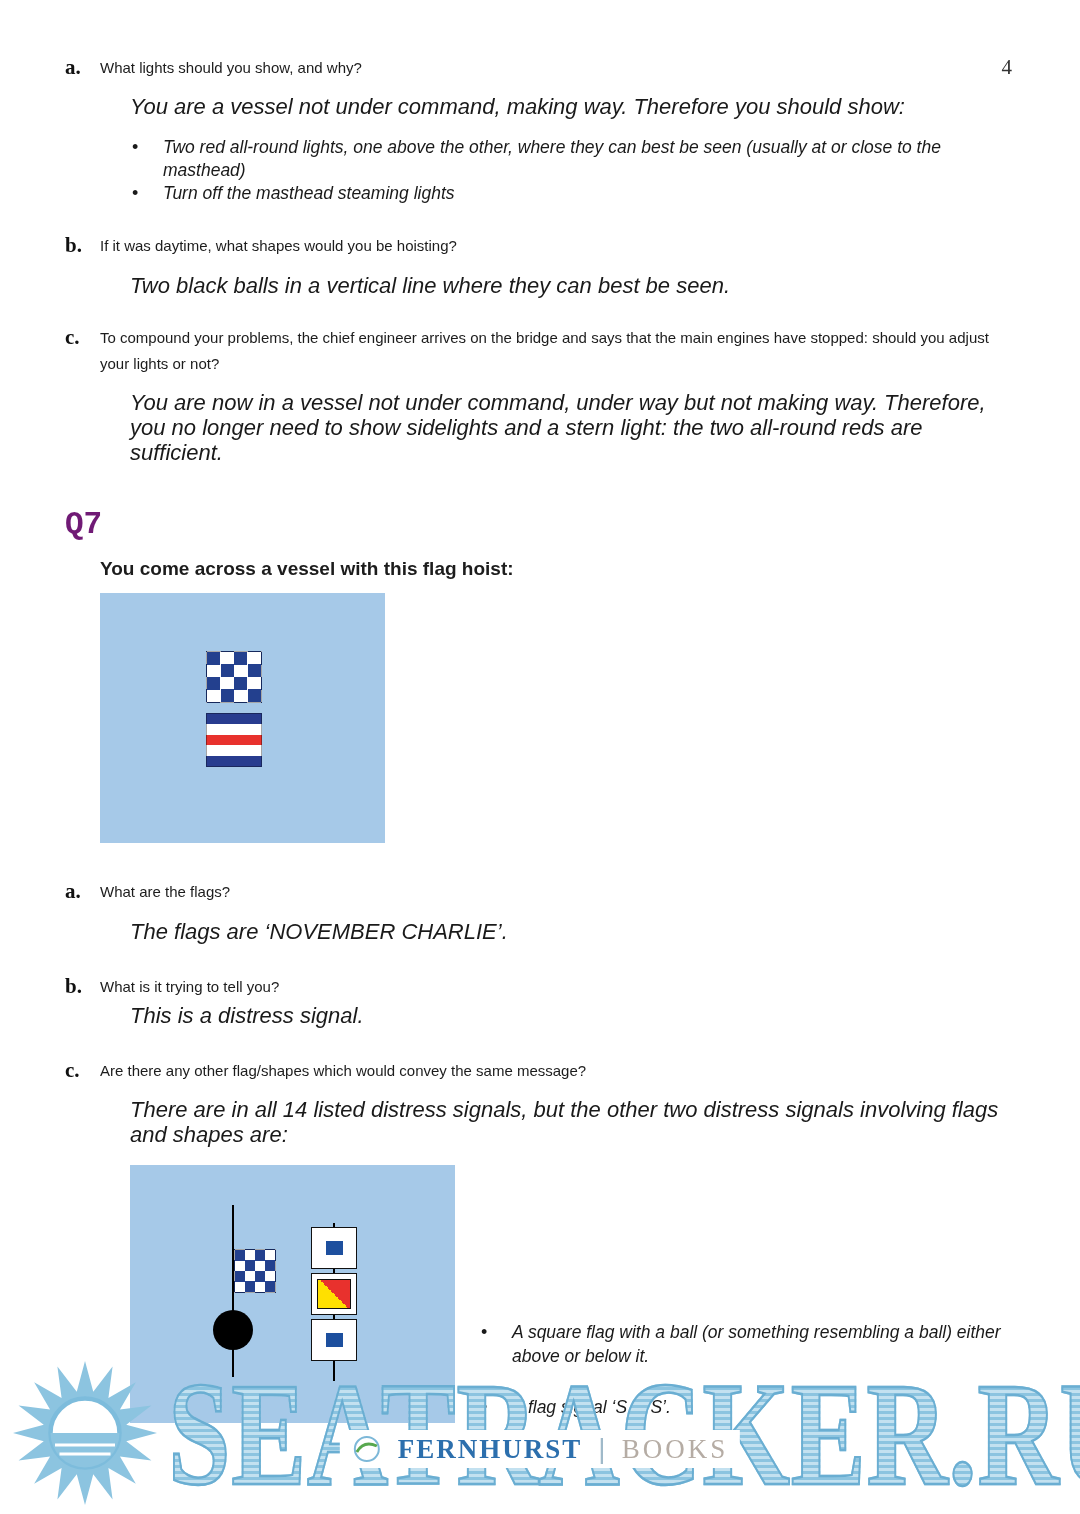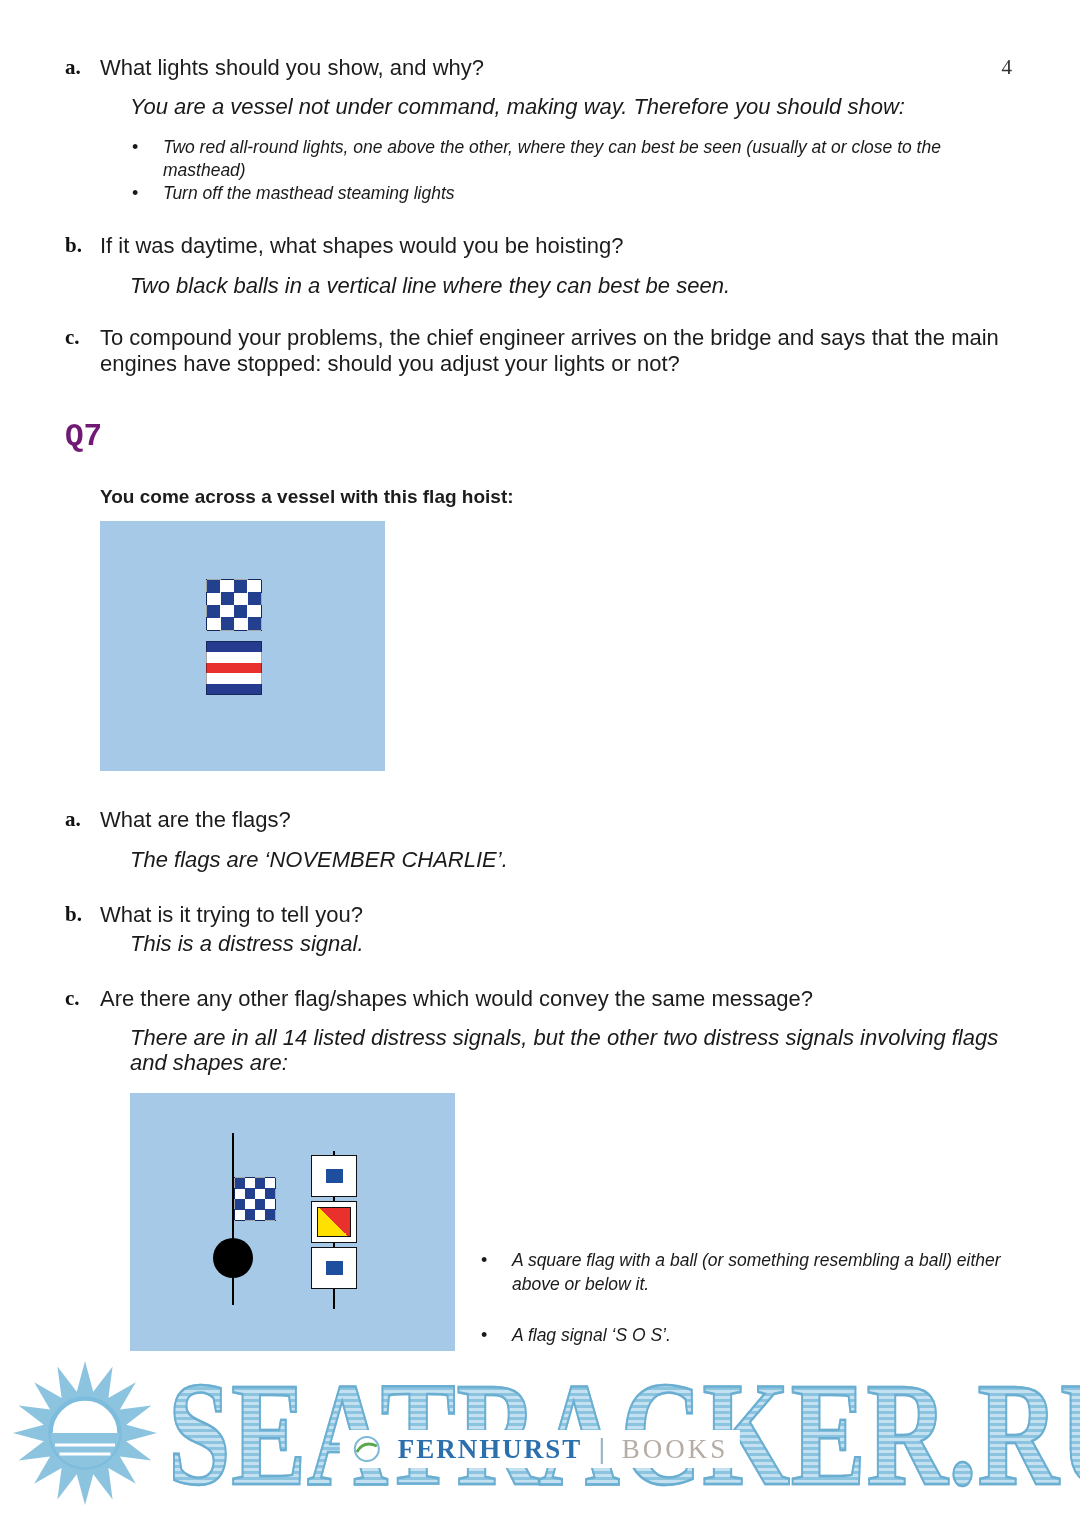--- a/index.html
+++ b/index.html
@@ -17,21 +17,21 @@
     position:absolute;top:55px;right:68px;
     font-family:"Liberation Serif",serif;
     font-size:21px;color:#333;
   }
   .q-row{display:flex;align-items:flex-start;}
   .q-label{
     flex:0 0 35px;
     font-family:"Liberation Serif",serif;
     font-weight:bold;font-size:21px;line-height:25px;color:#111;
   }
-  .q-text{flex:1;font-size:22px;line-height:26px;color:#1c1c1c;}
+  .q-text{flex:1;font-size:15px;line-height:26px;color:#1c1c1c;}
   .answer{
     margin-left:65px;margin-right:10px;
     font-style:italic;font-size:22px;line-height:25px;color:#1a1a1a;
   }
   .bullets{list-style:none;margin:17px 0 8px 65px;padding:0;}
   .bullets li{
     position:relative;padding-left:33px;
     font-style:italic;font-size:17.5px;line-height:23px;color:#1a1a1a;
   }
   .bullets li::before{
@@ -39,21 +39,21 @@
     font-style:normal;font-size:18px;
   }
   .mt13{margin-top:13px;} .mt14{margin-top:14px;} .mt15{margin-top:3px;} .mt27{margin-top:27px;} .mt28{margin-top:28px;}
   .mt30{margin-top:30px;} .mt36{margin-top:36px;}
 
   .q7-heading{
     margin-top:42px;
     font-family:Liberation Mono, monospace;
     font-weight:bold;font-size:31px;color:#701a75;
   }
-  .q7-intro{margin-top:32px;margin-left:35px;font-weight:bold;font-size:19px;}
+  .q7-intro{margin-top:16px;margin-left:35px;font-weight:bold;font-size:19px;}
 
   
   .panel{background:#a6c9e8;position:relative;}
   .panel-1{margin-top:13px;margin-left:35px;width:285px;height:250px;}
   .panel-2{flex:0 0 325px;width:325px;height:258px;}
 
   .flag{position:absolute;box-sizing:border-box;border:1px solid rgba(0,0,0,0.35);}
   .checker{
     background-image:conic-gradient(#ffffff 0 25%, #23408e 0 50%, #ffffff 0 75%, #23408e 0);
     background-size:50% 50%;
@@ -146,20 +146,21 @@
   <div class="q-row mt28">
     <span class="q-label">b.</span>
     <div class="q-text">If it was daytime, what shapes would you be hoisting?</div>
   </div>
   <div class="answer mt14">Two black balls in a vertical line where they can best be seen.</div>
 
   <div class="q-row mt27">
     <span class="q-label">c.</span>
     <div class="q-text">To compound your problems, the chief engineer arrives on the bridge and says that the main engines have stopped: should you adjust your lights or not?</div>
   </div>
+  <div class="answer mt13">You are now in a vessel not under command, under way but not making way. Therefore, you no longer need to show sidelights and a stern light: the two all-round reds are sufficient.</div>
 
   <div class="q7-heading">Q7</div>
   <div class="q7-intro">You come across a vessel with this flag hoist:</div>
 
   <div class="panel panel-1">
     <div class="flag checker flag-n-big"></div>
     <div class="flag flag-c-big"></div>
   </div>
 
   <div class="q-row mt36">

